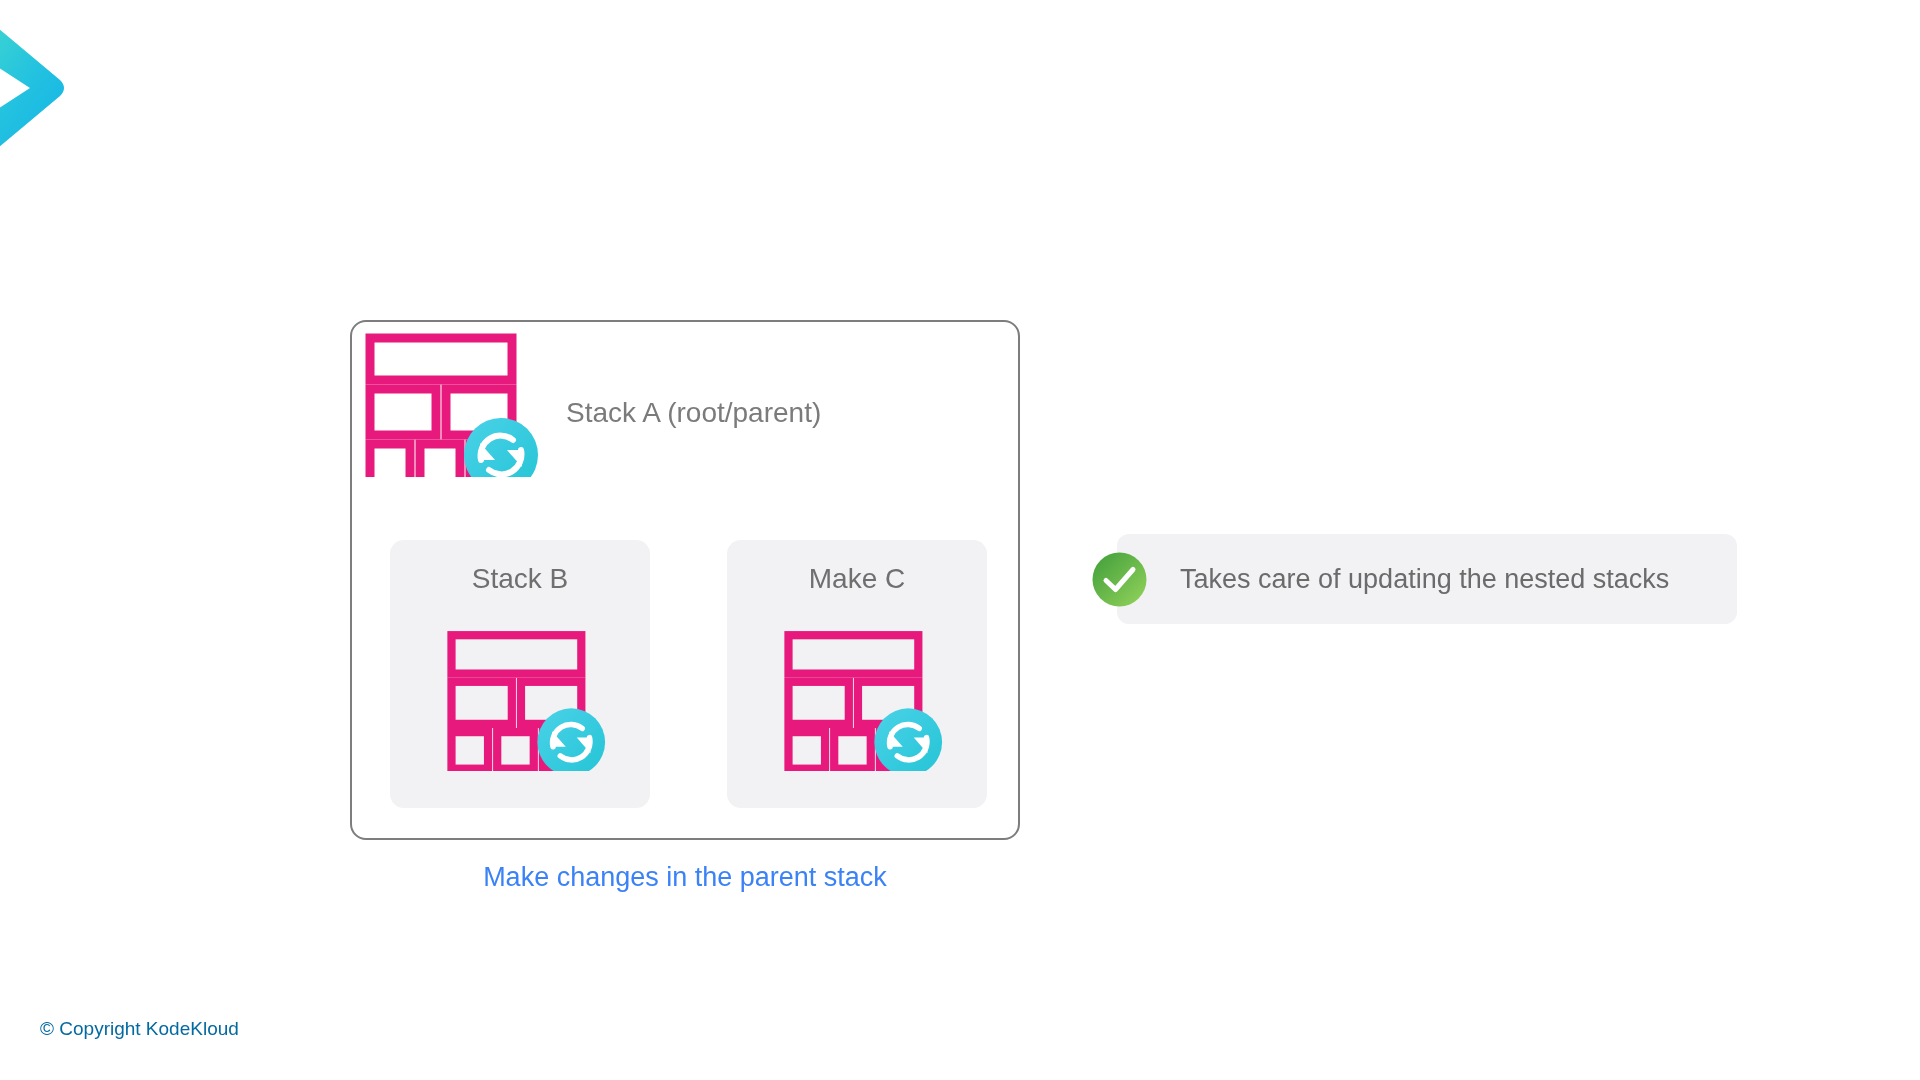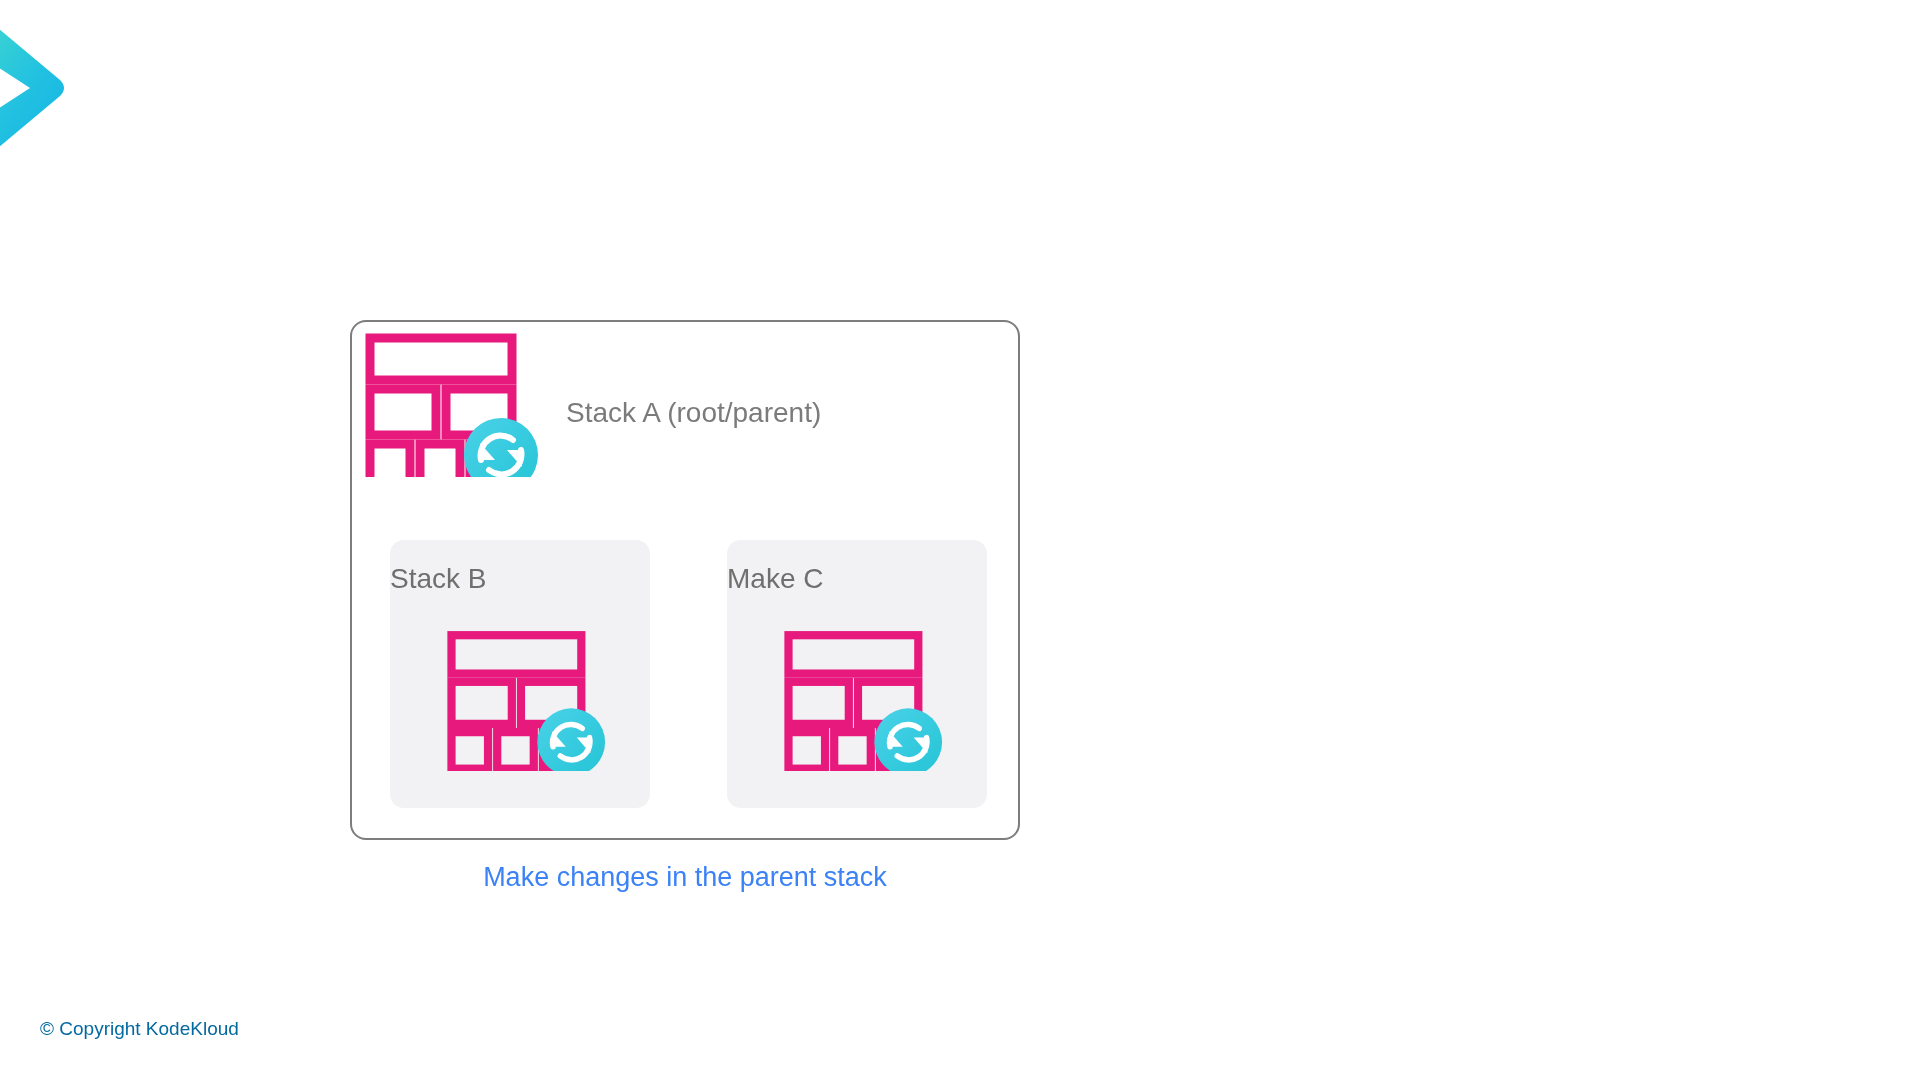--- a/index.html
+++ b/index.html
@@ -88,21 +88,21 @@
     background: #f2f1f3;
     border-radius: 14px;
     position: relative;
   }
 
   .child-title {
     position: absolute;
     top: 23px;
     left: 0;
     right: 0;
-    text-align: left;
+    text-align: center;
     font-size: 28px;
     color: #6f6f6f;
   }
 
   .child-glyph-wrap {
     position: absolute;
     top: 81px;
     left: 56px;
   }
 
@@ -263,16 +263,29 @@
             <path d="M58 49 L58 32 L43 32 Z" fill="#ffffff"></path>
           </g>
         </svg>
       </div>
 
     </div>
   </div>
 
   <div class="caption">Make changes in the parent stack</div>
 
+  <div class="callout">
+    <svg class="callout-icon" viewBox="0 0 55 55" aria-hidden="true">
+      <defs>
+        <linearGradient id="greenGrad" x1="0%" y1="0%" x2="100%" y2="100%">
+          <stop offset="0%" stop-color="#3f9d3a"></stop>
+          <stop offset="100%" stop-color="#95d45c"></stop>
+        </linearGradient>
+      </defs>
+      <circle cx="27.5" cy="27.5" r="27" fill="url(#greenGrad)"></circle>
+      <path d="M14 28.5 L23.5 37.5 L41 17.5" fill="none" stroke="#ffffff" stroke-width="5" stroke-linecap="round" stroke-linejoin="round"></path>
+    </svg>
+    <span class="callout-text">Takes care of updating the nested stacks</span>
+  </div>
 
   <div class="footer">© Copyright KodeKloud</div>
 
 </div>
 
 </body></html>

